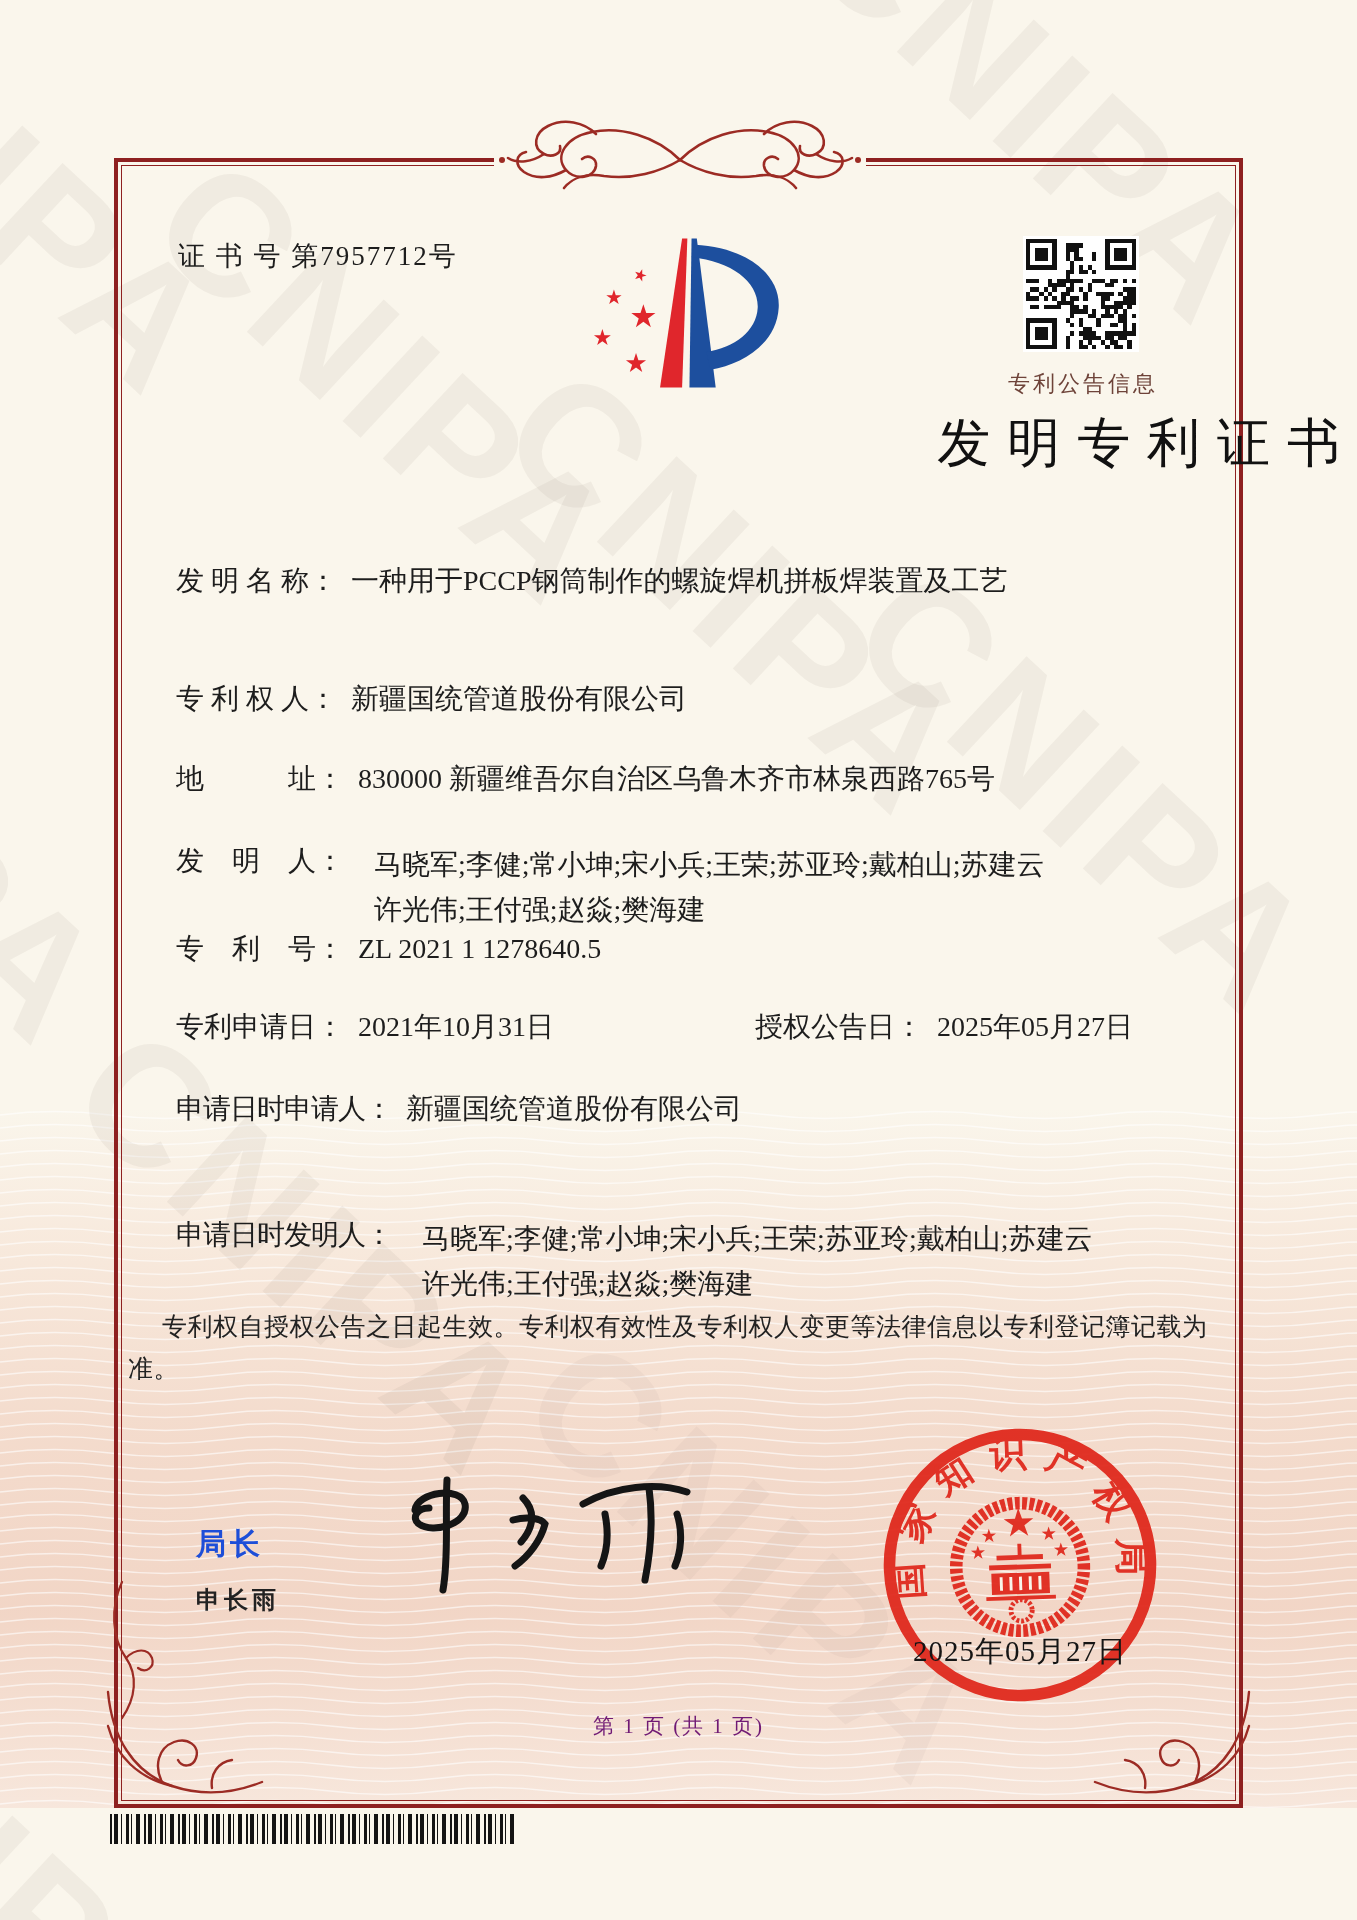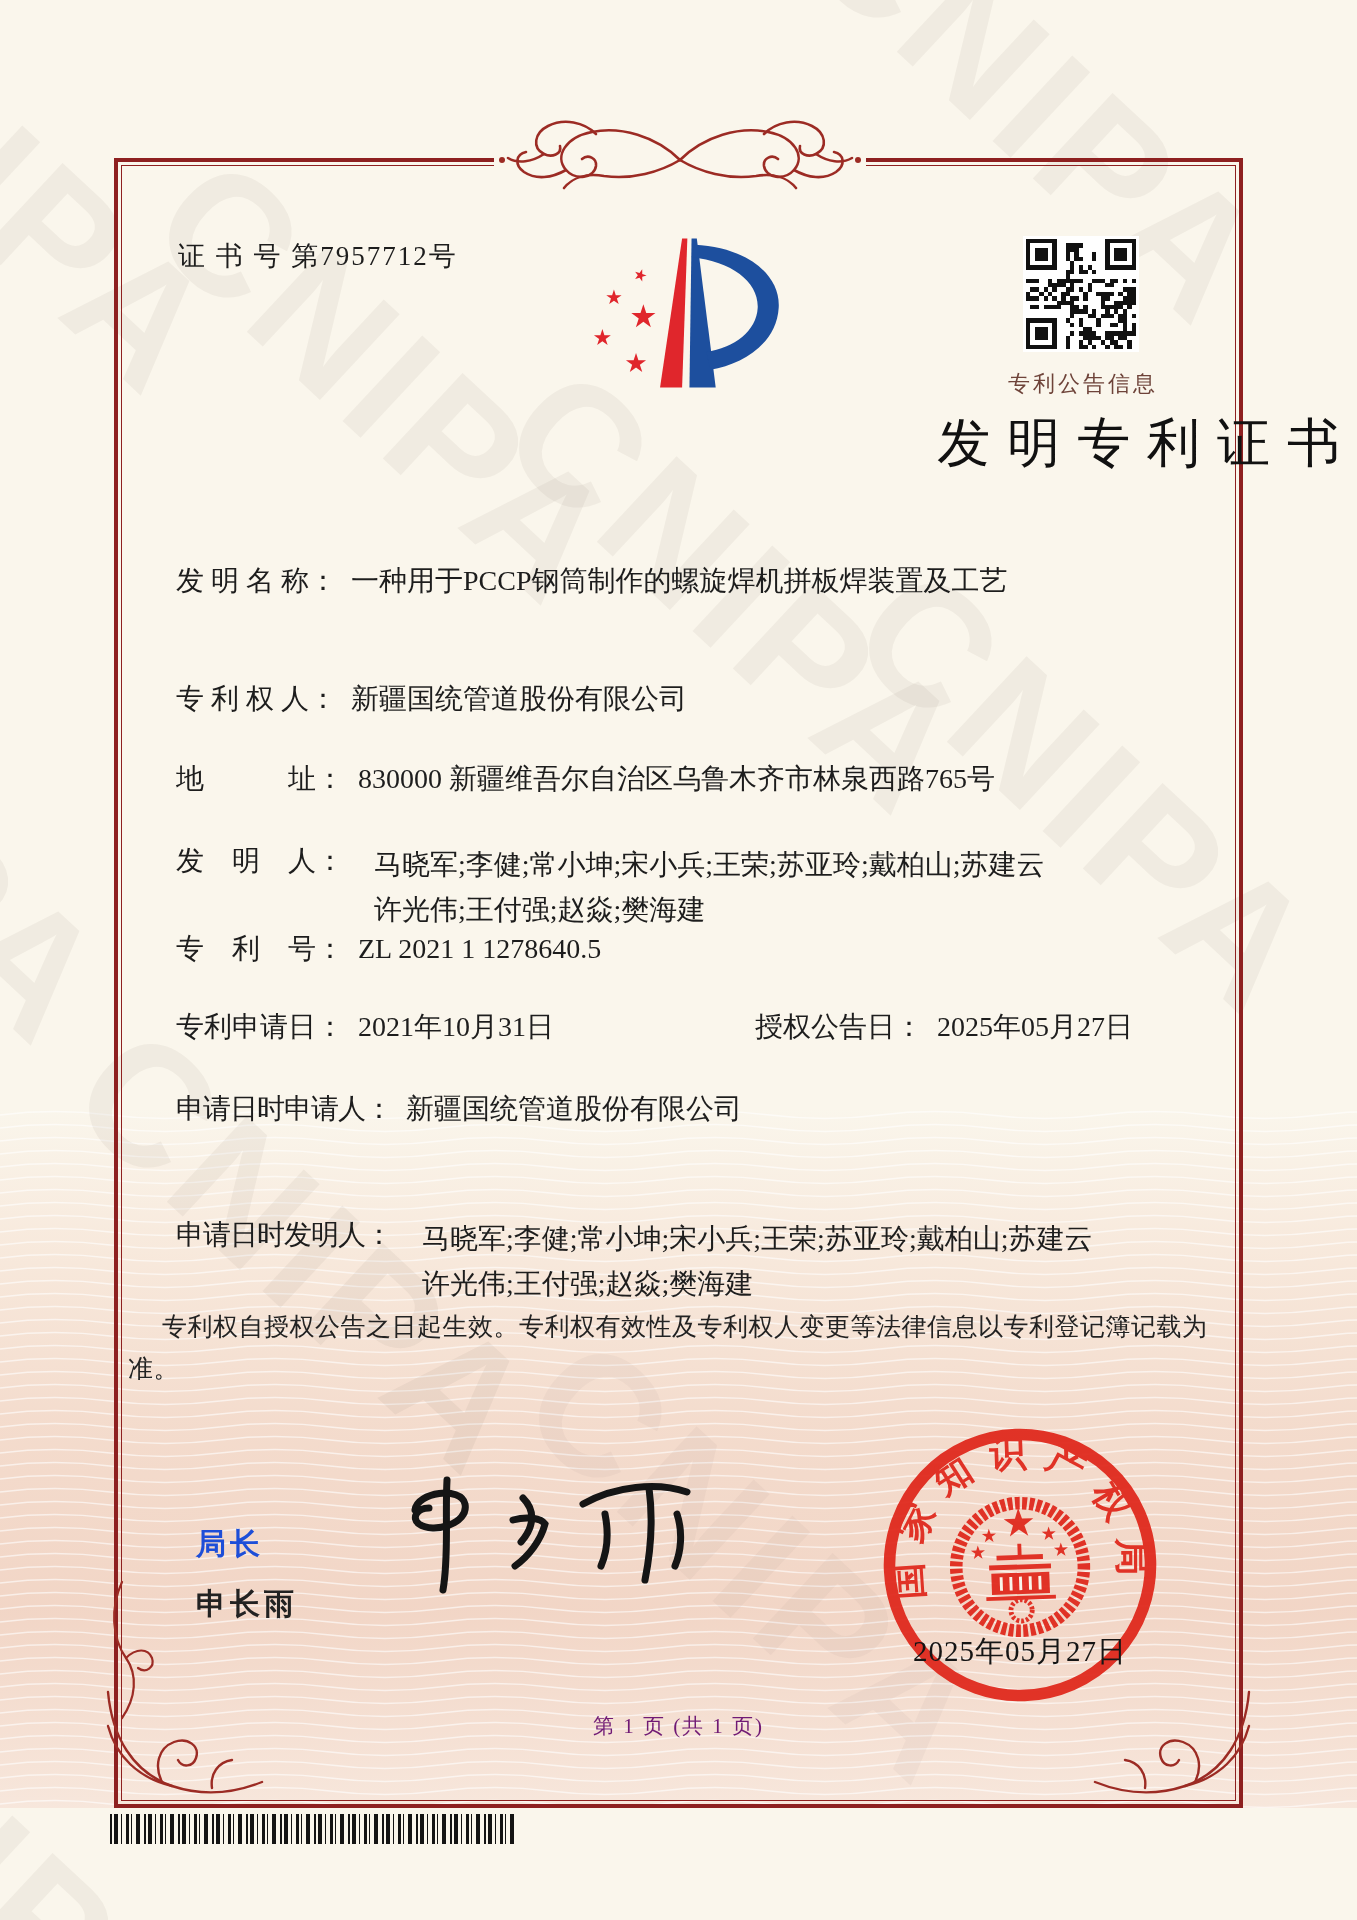--- a/index.html
+++ b/index.html
@@ -40,21 +40,21 @@
   .rcol{left:755px;}
   .lbl-long{letter-spacing:-1px;}
   
   .statement{position:absolute;left:128px;top:1306px;width:1104px;font-size:25px;line-height:42px;color:#222;}
   .statement .l1{text-indent:88px;}
   .statement .l2{text-indent:34px;letter-spacing:.5px;}
   
   .sig-title{position:absolute;left:196px;top:1524px;font-family:"Liberation Sans","DejaVu Sans",sans-serif;
              font-weight:bold;font-size:30px;letter-spacing:4px;color:#1d4ed8;}
   .sig-name{position:absolute;left:196px;top:1584px;font-family:Liberation Serif, serif;
-            font-weight:bold;font-size:30px;letter-spacing:4px;color:#222;}
+            font-weight:bold;font-size:24px;letter-spacing:4px;color:#222;}
   .signature{position:absolute;left:395px;top:1458px;width:310px;height:150px;}
   
   .seal{position:absolute;left:875px;top:1420px;width:290px;height:290px;opacity:.95;transform:rotate(-2deg);}
   .seal-date{position:absolute;left:870px;top:1632px;width:300px;text-align:center;
              font-size:29px;color:#151515;letter-spacing:1px;}
   
   .page-footer{position:absolute;left:0;top:1712px;width:100%;text-align:center;font-size:21px;letter-spacing:2px;color:#701a75;}
   .barcode{position:absolute;left:110px;top:1814px;width:408px;height:30px;
     background:repeating-linear-gradient(90deg,
       #141414 0 2px,transparent 2px 4px,#141414 4px 8px,transparent 8px 11px,

